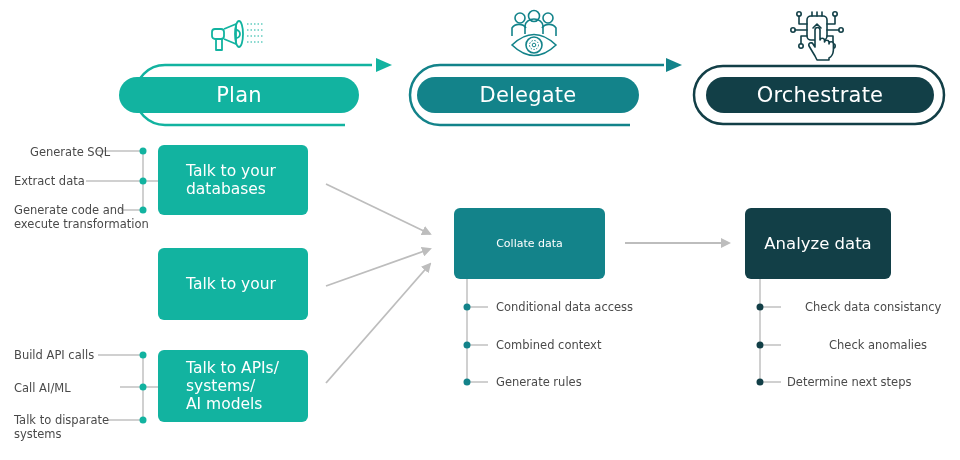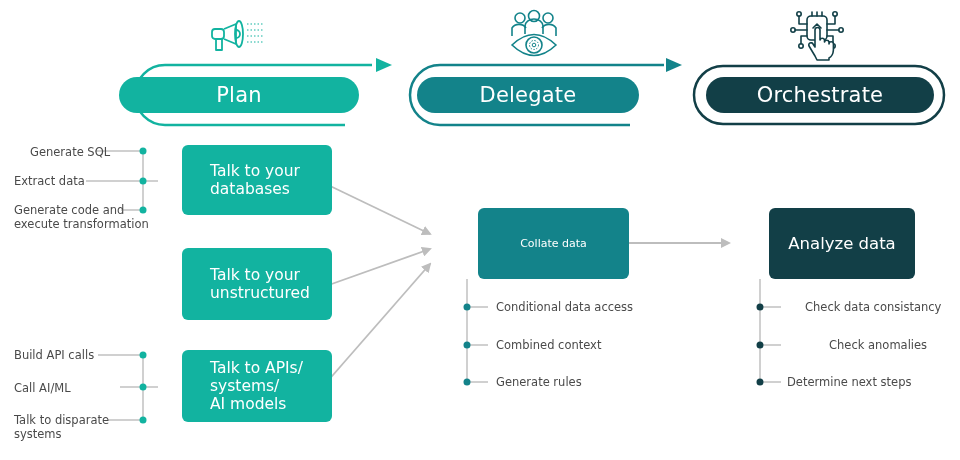--- a/index.html
+++ b/index.html
@@ -2,21 +2,21 @@
 <html><head>
 <meta charset="utf-8">
 <style>
   html, body { margin:0; padding:0; background:#ffffff; }
   body { width:960px; height:460px; position:relative; overflow:hidden;
          font-family:"DejaVu Sans", sans-serif; }
   svg.layer { position:absolute; left:0; top:0; }
   .stage-pill { position:absolute; height:36px; border-radius:18px; color:#fff;
                 font-size:21px; display:flex; align-items:center; justify-content:center; letter-spacing:0.2px; }
   .box { position:absolute; border-radius:6px; color:#fff; font-size:15.5px; line-height:18px;
-         display:flex; align-items:center; box-sizing:border-box;margin-left:24px; }
+         display:flex; align-items:center; box-sizing:border-box; }
   .box.left { padding-left:28px; }
   .box.center { justify-content:center; }
   .lbl { position:absolute; font-size:11.5px; color:#4a4a4a; line-height:14px; white-space:nowrap; }
 </style>
 </head>
 <body>
 
 <svg class="layer" width="960" height="460">
   <defs>
     <marker id="gray-arrow" markerWidth="10" markerHeight="10" refX="8" refY="5" orient="auto" markerUnits="userSpaceOnUse">
@@ -143,21 +143,20 @@
 
 <div class="box left" style="left:158px; top:145px; width:150px; height:70px; background:#12b3a0;">
   <div>
     <div>Talk to your</div>
     <div>databases</div>
   </div>
 </div>
 <div class="box left" style="left:158px; top:248px; width:150px; height:72px; background:#12b3a0;">
   <div>
     <div>Talk to your</div>
-    <div>unstructured</div>
   </div>
 </div>
 <div class="box left" style="left:158px; top:350px; width:150px; height:72px; background:#12b3a0;">
   <div>
     <div>Talk to APIs/</div>
     <div>systems/</div>
     <div>AI models</div>
   </div>
 </div>
 

